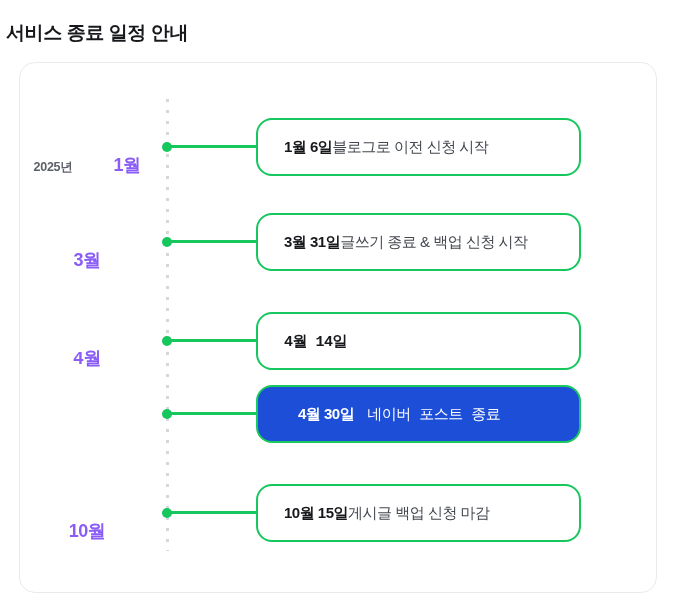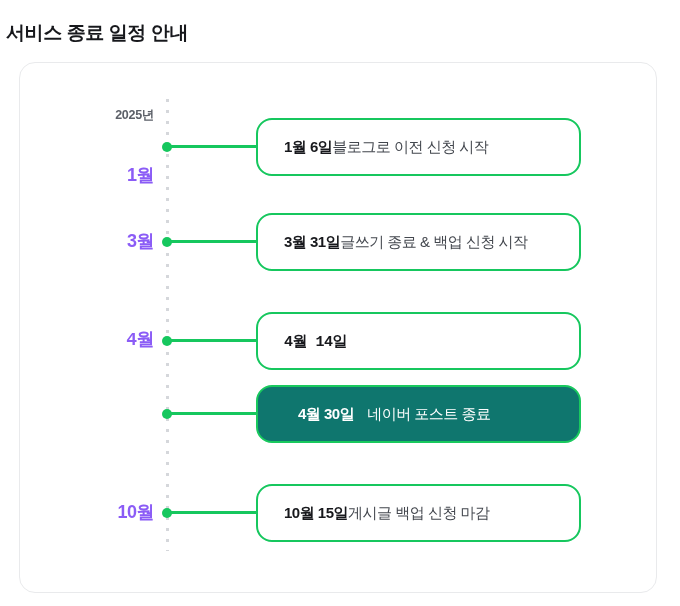--- a/index.html
+++ b/index.html
@@ -76,21 +76,21 @@
   }
 
   
   .row-period {
     position: absolute;
     left: 0;
     top: 0;
     width: 134px;
     height: 58px;
     display: flex;
-    flex-direction: column;
+    flex-direction: row;
     align-items: flex-end;
     justify-content: center;
     text-align: right;
     line-height: 1.18;
     gap: 41px;
   }
   .period-year {
     font-size: 12.5px;
     font-weight: 700;
     color: #5c6068;
@@ -134,39 +134,39 @@
     box-sizing: border-box;
     border: 2.5px solid #16c75e;
     border-radius: 16px;
     background: #ffffff;
     display: flex;
     align-items: center;
     padding-left: 26px;
     white-space: nowrap;
   }
   .event-card.is-highlight {
-    background: #0f766e;
+    background: #1d4ed8;
     border-color: #19c95e;
     padding-left: 40px;
   }
   .event-date {
     font-size: 15px;
     font-weight: 700;
     color: #17181c;
     letter-spacing: -0.5px;
   }
   .event-label {
     font-size: 15px;
     font-weight: 500;
     color: #43474e;
     letter-spacing: -0.5px;
   }
   .is-highlight .event-date,
   .is-highlight .event-label { color: #ffffff; }
-  .is-highlight .event-label { margin-left: 13px; }
+  .is-highlight .event-label { margin-left: 13px; font-family: Liberation Mono, monospace; }
 </style>
 </head>
 <body>
 
 <h1 class="page-title">서비스 종료 일정 안내</h1>
 
 <div class="timeline-panel">
 
   <div class="timeline-spine"></div>
 

